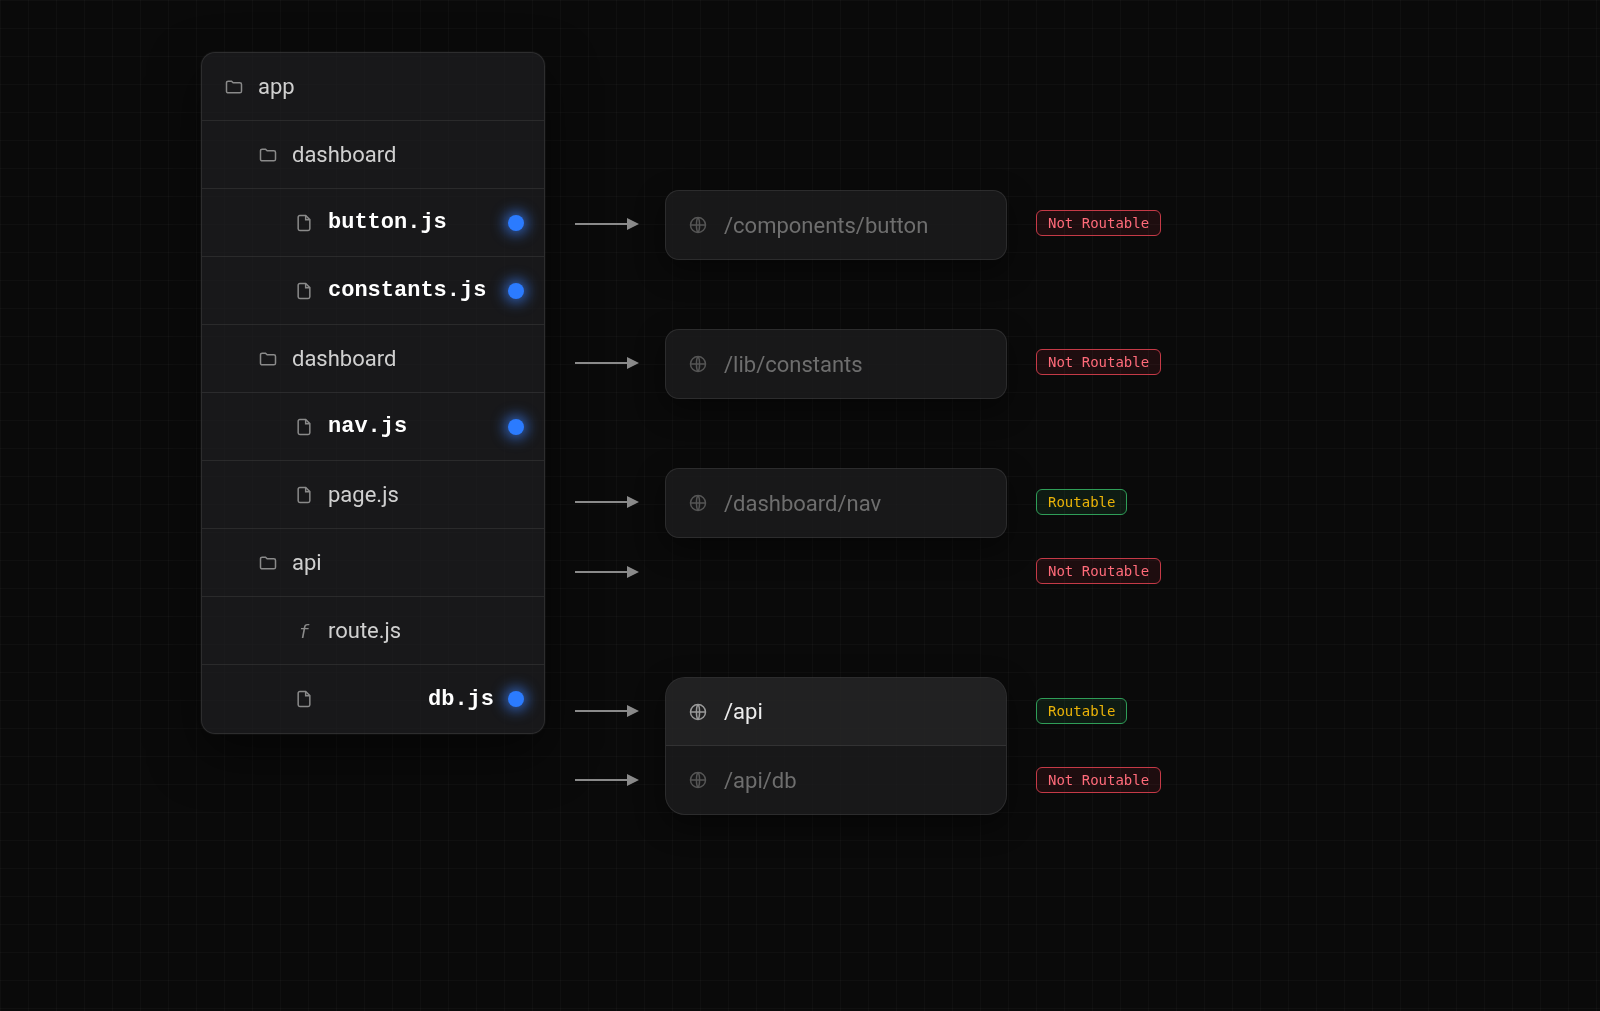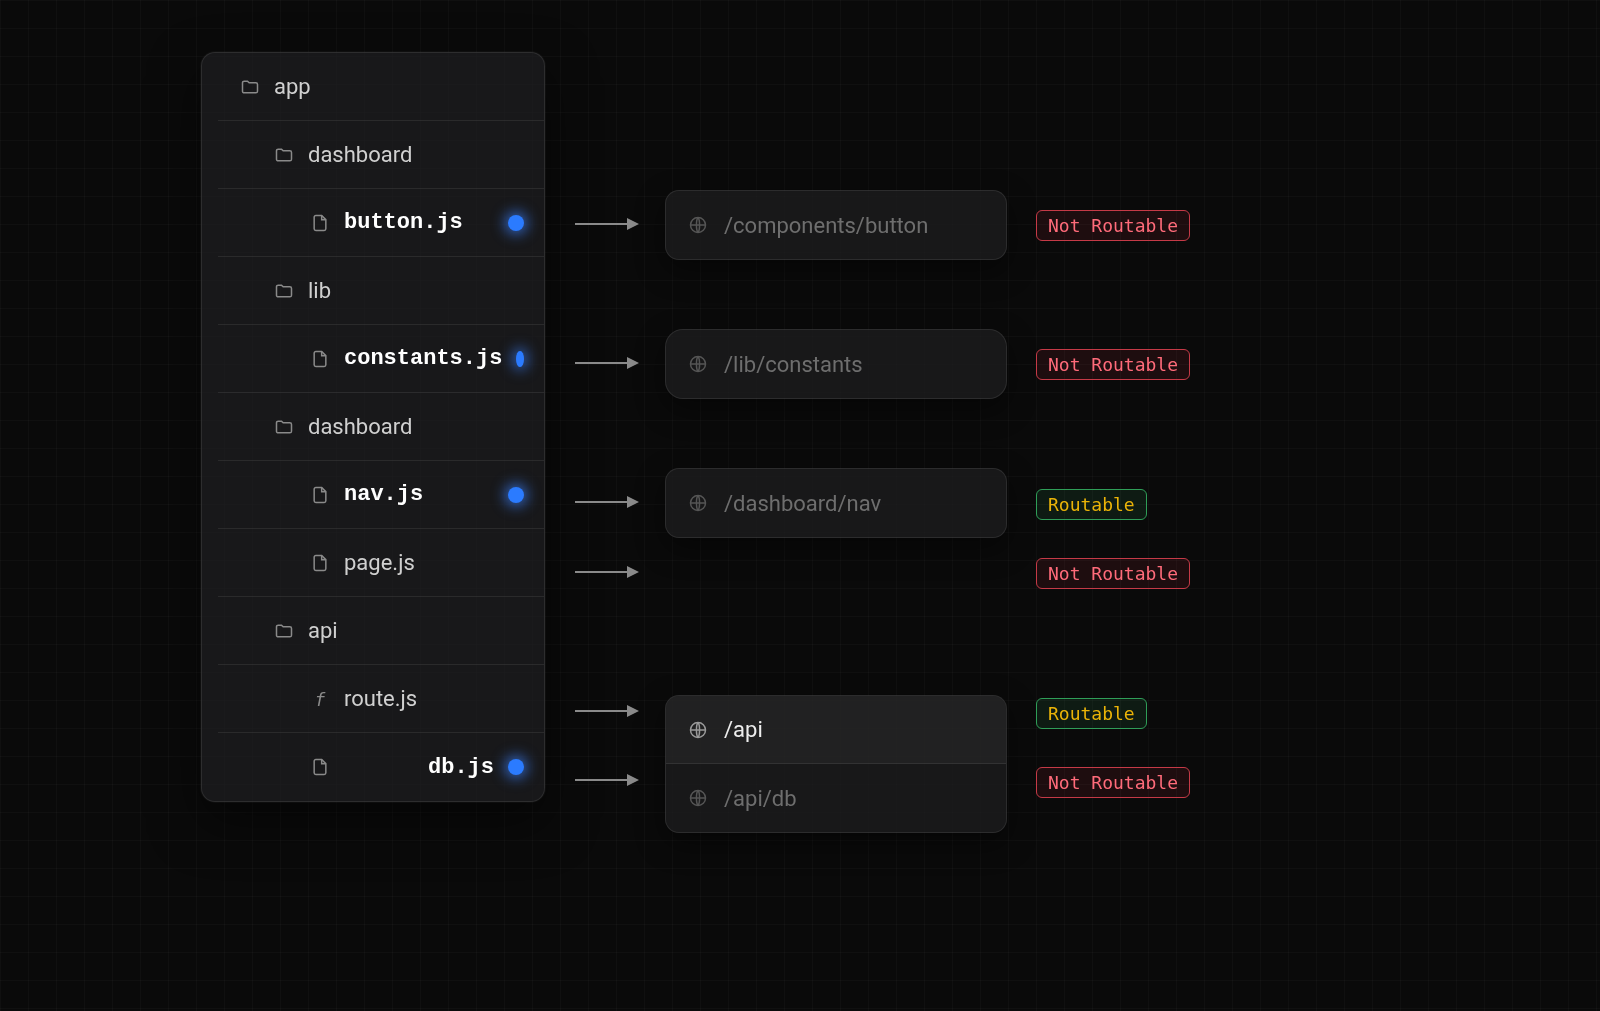--- a/index.html
+++ b/index.html
@@ -29,21 +29,20 @@
   .tree {
     position: absolute;
     left: 201px;
     top: 52px;
     width: 344px;
     border-radius: 14px;
     background: rgba(30,30,32,0.75);
     border: 1px solid rgba(255,255,255,0.09);
     box-shadow: 0 0 0 1px rgba(255,255,255,0.03), 0 20px 50px rgba(0,0,0,0.5);
     overflow: hidden;
-    padding-left: 16px;
   }
   .tree-row {
     display: flex;
     align-items: center;
     height: 68px;
     padding-left: 22px;
     padding-right: 18px;
     border-bottom: 1px solid rgba(255,255,255,0.08);
     color: #d0d0d0;
     font-size: 22px;
@@ -107,21 +106,21 @@
   .url-row.muted { color: #6e6e6e; }
   .url-row .globe { width: 20px; height: 20px; flex: none; }
   .url-row .globe svg { width:100%; height:100%; display:block; }
   .url-row.active .globe { color: #9a9a9a; }
   .url-row.muted .globe { color: #555; }
   
   .badge {
     position: absolute;
     left: 1036px;
     font-family: "SFMono-Regular", Menlo, Consolas, monospace;
-    font-size: 18px;
+    font-size: 14px;
     padding: 4px 11px;
     border-radius: 6px;
     white-space: nowrap;
   }
   .badge.not {
     color: #ff6b7a;
     border: 1.5px solid #c53a47;
     background: rgba(180,40,55,0.12);
   }
   .badge.ok {
@@ -160,28 +159,20 @@
       <span class="icon">
         <svg viewBox="0 0 24 24" fill="none" stroke="currentColor" stroke-width="1.8">
             <path d="M14 3H7a2 2 0 0 0-2 2v14a2 2 0 0 0 2 2h10a2 2 0 0 0 2-2V8l-5-5z"></path>
             <path d="M14 3v5h5"></path>
           </svg>
       </span>
       <span class="label">button.js</span>
       <span class="dot"></span>
     </div>
 
-    <div class="tree-row depth-1">
-      <span class="icon">
-        <svg viewBox="0 0 24 24" fill="none" stroke="currentColor" stroke-width="1.8">
-            <path d="M3 7a2 2 0 0 1 2-2h4l2 2h8a2 2 0 0 1 2 2v8a2 2 0 0 1-2 2H5a2 2 0 0 1-2-2V7z"></path>
-          </svg>
-      </span>
-      <span class="label">lib</span>
-    </div>
 
     <div class="tree-row depth-2 bold">
       <span class="icon">
         <svg viewBox="0 0 24 24" fill="none" stroke="currentColor" stroke-width="1.8">
             <path d="M14 3H7a2 2 0 0 0-2 2v14a2 2 0 0 0 2 2h10a2 2 0 0 0 2-2V8l-5-5z"></path>
             <path d="M14 3v5h5"></path>
           </svg>
       </span>
       <span class="label">constants.js</span>
       <span class="dot"></span>
@@ -255,21 +246,21 @@
       <span class="globe">
         <svg viewBox="0 0 24 24" fill="none" stroke="currentColor" stroke-width="1.8">
             <circle cx="12" cy="12" r="9"></circle>
             <path d="M3 12h18M12 3c2.5 3 2.5 15 0 18M12 3c-2.5 3-2.5 15 0 18"></path>
           </svg>
       </span>
       <span>/components/button</span>
     </div>
   </div>
 
-  <div class="url-group" style="top:329px;border-radius:18px;">
+  <div class="url-group" style="top:329px;">
     <div class="url-row muted">
       <span class="globe">
         <svg viewBox="0 0 24 24" fill="none" stroke="currentColor" stroke-width="1.8">
             <circle cx="12" cy="12" r="9"></circle>
             <path d="M3 12h18M12 3c2.5 3 2.5 15 0 18M12 3c-2.5 3-2.5 15 0 18"></path>
           </svg>
       </span>
       <span>/lib/constants</span>
     </div>
   </div>
@@ -279,21 +270,21 @@
       <span class="globe">
         <svg viewBox="0 0 24 24" fill="none" stroke="currentColor" stroke-width="1.8">
             <circle cx="12" cy="12" r="9"></circle>
             <path d="M3 12h18M12 3c2.5 3 2.5 15 0 18M12 3c-2.5 3-2.5 15 0 18"></path>
           </svg>
       </span>
       <span>/dashboard/nav</span>
     </div>
   </div>
 
-  <div class="url-group" style="top:695px;">
+  <div class="url-group" style="top:677px;border-radius:20px;">
     <div class="url-row active">
       <span class="globe">
         <svg viewBox="0 0 24 24" fill="none" stroke="currentColor" stroke-width="1.8">
             <circle cx="12" cy="12" r="9"></circle>
             <path d="M3 12h18M12 3c2.5 3 2.5 15 0 18M12 3c-2.5 3-2.5 15 0 18"></path>
           </svg>
       </span>
       <span>/api</span>
     </div>
     <div class="url-row muted">

